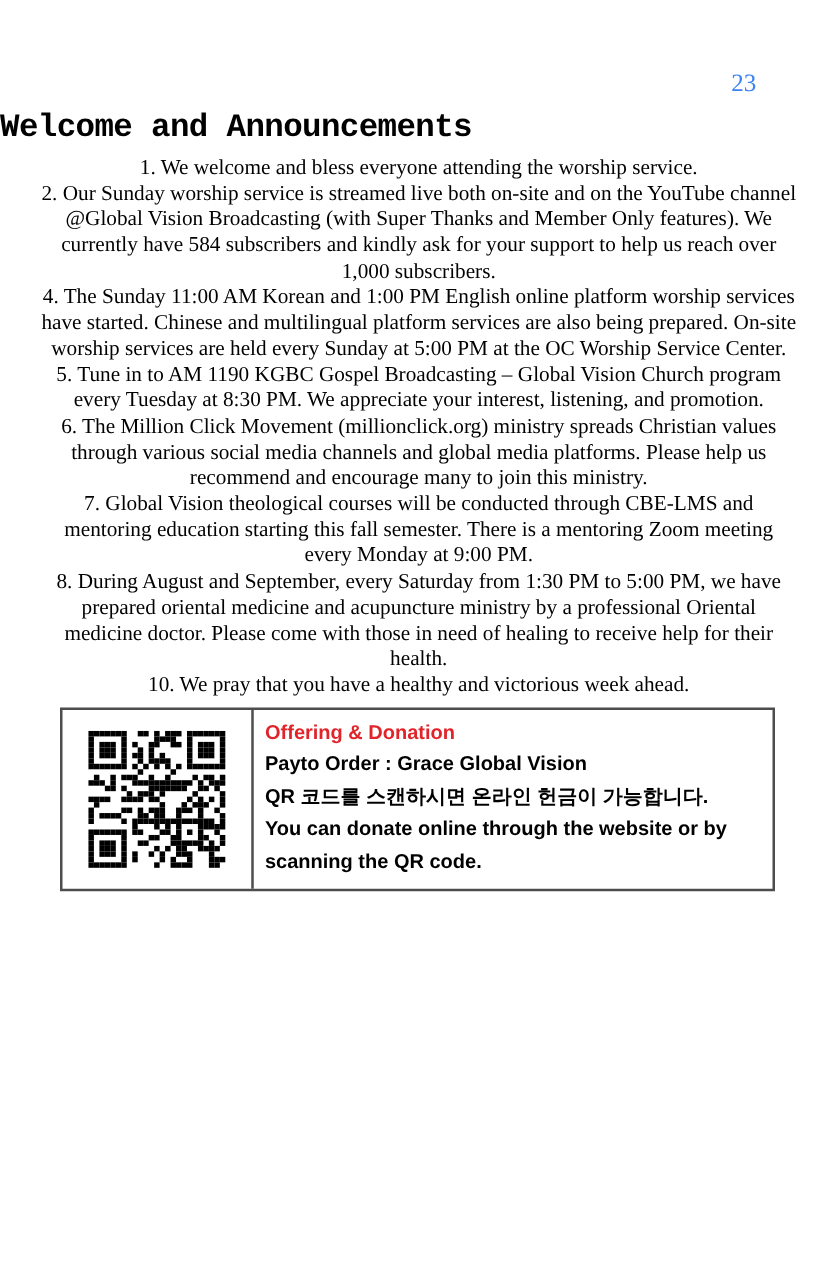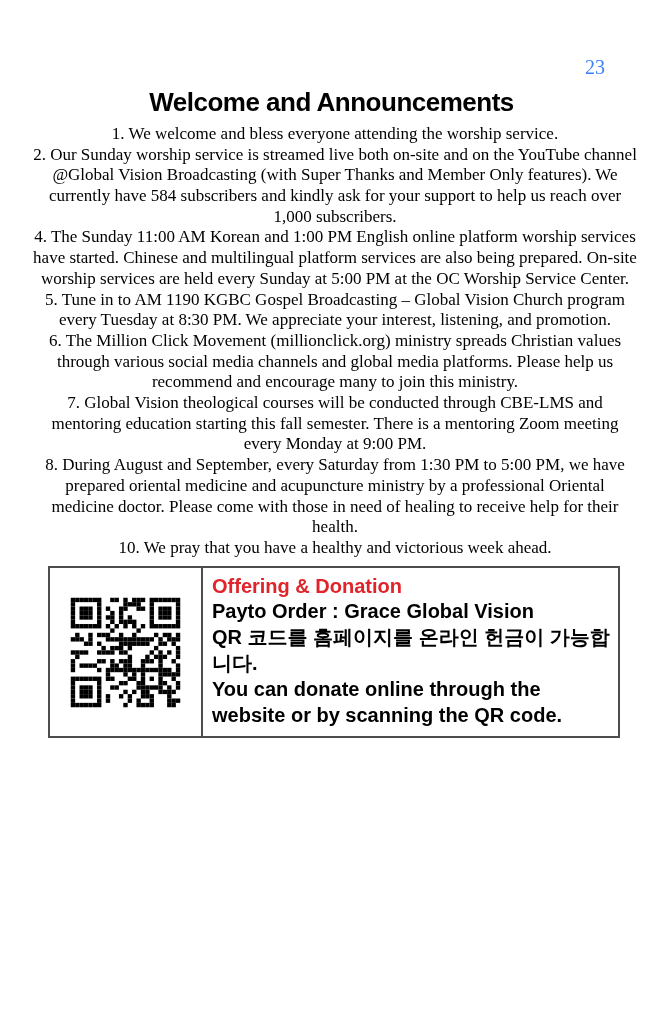--- a/index.html
+++ b/index.html
@@ -6,22 +6,22 @@
   body{
     width:663px;height:1024px;background:#ffffff;position:relative;
     font-family:"Liberation Serif","DejaVu Serif",serif;color:#000;
     overflow:hidden;
   }
   .page-number{
     position:absolute;top:56px;right:58px;
     font-size:20px;color:#3b82f6;
   }
   .title{
-    margin:88px 0 0 0;padding:0;text-align:center;
-    font-family:Liberation Sans, sans-serif;
+    margin:88px 0 0 0;padding:0;text-align:left;
+    font-family:Liberation Mono, monospace;
     font-weight:bold;font-size:26px;letter-spacing:-0.5px;line-height:1.15;
     color:#000;
   }
   .announcements{
     margin:6px 0 0 33px;width:604px;
     font-size:17px;line-height:20.7px;text-align:left;
   }
   .announcements p{margin:0;padding:0;text-align:center;}
   .donation-box{
     margin:7px 0 0 48px;width:572px;
@@ -32,21 +32,21 @@
   .qr-cell{
     width:151px;flex:0 0 151px;
     border-right:2px solid #4d4d4d;
     display:flex;align-items:center;justify-content:center;
     padding:6px 0;
   }
   .qr-cell svg{display:block;}
   .info-cell{
     flex:1;padding:6px 8px 8px 9px;
     font-family:"Liberation Sans","DejaVu Sans",sans-serif;
-    font-weight:bold;font-size:20px;color:#000;border-radius:19px;
+    font-weight:bold;font-size:16px;color:#000;border-radius:19px;
   }
   .info-cell p{margin:0;padding:0;line-height:25.8px;}
   .heading-red{color:#e02429;}
   .donation-link{
     color:#2b2bcd;text-decoration:underline;
     text-decoration-thickness:2px;text-underline-offset:3px;
     cursor:pointer;
   }
   .kr-after-link{margin-left:8px;}
 </style>
@@ -379,18 +379,18 @@
           <rect x="90" y="130" width="5" height="5"></rect>
           <rect x="95" y="130" width="5" height="5"></rect>
           <rect x="100" y="130" width="5" height="5"></rect>
           <rect x="120" y="130" width="5" height="5"></rect>
           <rect x="125" y="130" width="5" height="5"></rect>
         </svg>
     </div>
     <div class="info-cell">
       <p class="heading-red">Offering &amp; Donation</p>
       <p>Payto Order : Grace Global Vision</p>
-      <p>QR 코드를 홈페이지를 온라인 헌금이 가능합니다.</p>
+      <p>QR 코드를 스캔하시면 온라인 헌금이 가능합니다.</p>
       <p>You can donate online through the website or by scanning the QR code.</p>
     </div>
   </div>
 
 </div>
 
 </body></html>

